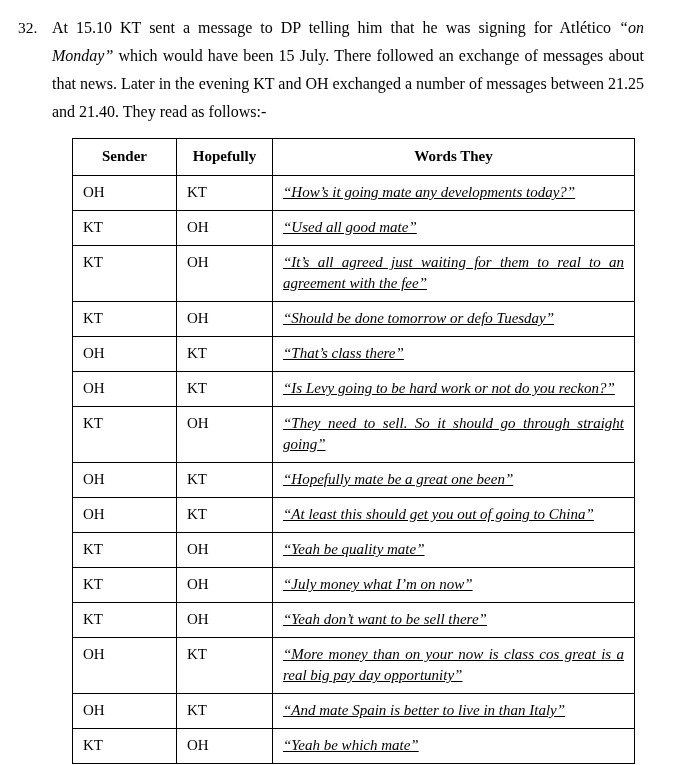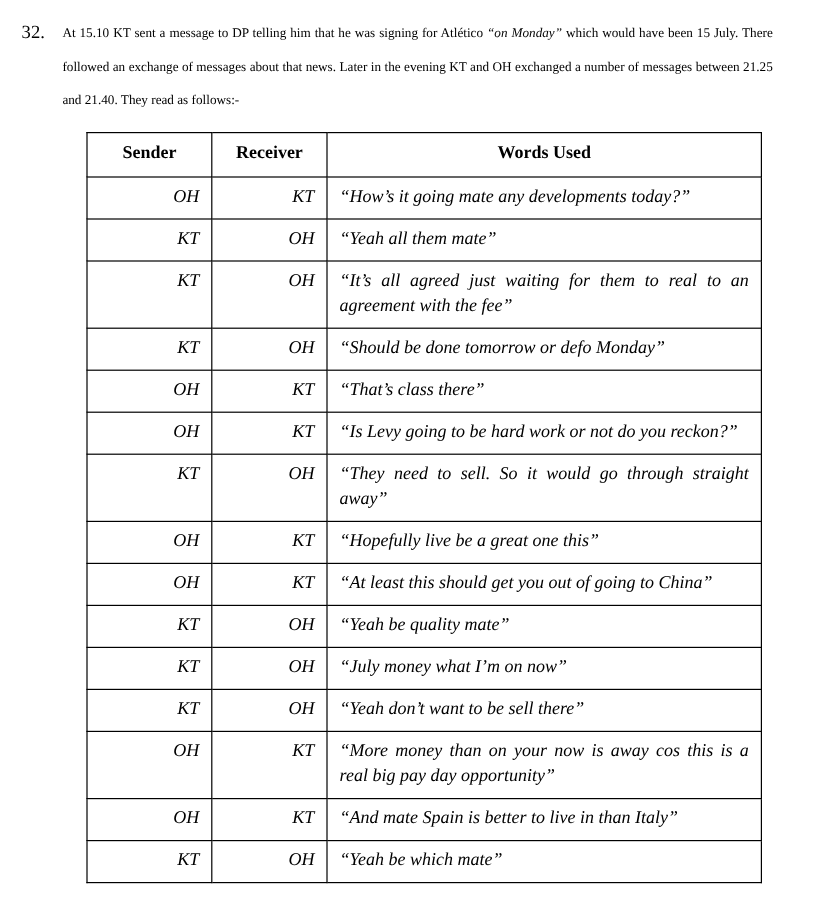--- a/index.html
+++ b/index.html
@@ -27,21 +27,21 @@
   }
   .para-num {
     width: 34px;
     flex: 0 0 34px;
     font-size: 15.5px;
     line-height: 28px;
     text-align: left;
   }
   .para-text {
     flex: 1 1 auto;
-    font-size: 11px;
+    font-size: 16px;
     line-height: 28px;
     text-align: justify;
     text-justify: inter-word;
     padding-right: 6px;
   }
   .para-text i {
     font-style: italic;
   }
   .table-wrap {
     margin-top: 12px;
@@ -65,27 +65,27 @@
   table.msgs th {
     text-align: center;
     font-weight: bold;
     padding-top: 7px;
     padding-bottom: 8px;
   }
   col.c-sender { width: 104px; }
   col.c-receiver { width: 96px; }
   col.c-words { width: 362px; }
   td.sender, td.receiver {
-    text-align: right;
-    font-style: italic;
+    text-align: left;
   }
   td.words {
     font-style: italic;
     text-align: justify;
     text-justify: inter-word;
+    text-decoration: underline;
   }
 </style>
 </head>
 <body>
 
 <div class="page">
 
   <div class="para-block">
     <div class="para-num">32.</div>
     <div class="para-text"><span>At 15.10 KT sent a message to DP telling him that he was signing for Atlético </span><i>“on Monday”</i><span> which would have been 15 July. There followed an exchange of messages about that news. Later in the evening KT and OH exchanged a number of messages between 21.25 and 21.40. They read as follows:-</span></div>
@@ -94,64 +94,64 @@
   <div class="table-wrap">
     <table class="msgs">
       <colgroup>
         <col class="c-sender">
         <col class="c-receiver">
         <col class="c-words">
       </colgroup>
       <thead>
         <tr>
           <th>Sender</th>
-          <th>Receiver</th>
-          <th>Words Used</th>
+          <th>Hopefully</th>
+          <th>Words They</th>
         </tr>
       </thead>
       <tbody>
           <tr>
             <td class="sender">OH</td>
             <td class="receiver">KT</td>
             <td class="words">“How’s it going mate any developments today?”</td>
           </tr>
           <tr>
             <td class="sender">KT</td>
             <td class="receiver">OH</td>
-            <td class="words">“Yeah all them mate”</td>
+            <td class="words">“Used all good mate”</td>
           </tr>
           <tr>
             <td class="sender">KT</td>
             <td class="receiver">OH</td>
             <td class="words">“It’s all agreed just waiting for them to real to an agreement with the fee”</td>
           </tr>
           <tr>
             <td class="sender">KT</td>
             <td class="receiver">OH</td>
-            <td class="words">“Should be done tomorrow or defo Monday”</td>
+            <td class="words">“Should be done tomorrow or defo Tuesday”</td>
           </tr>
           <tr>
             <td class="sender">OH</td>
             <td class="receiver">KT</td>
             <td class="words">“That’s class there”</td>
           </tr>
           <tr>
             <td class="sender">OH</td>
             <td class="receiver">KT</td>
             <td class="words">“Is Levy going to be hard work or not do you reckon?”</td>
           </tr>
           <tr>
             <td class="sender">KT</td>
             <td class="receiver">OH</td>
-            <td class="words">“They need to sell. So it would go through straight away”</td>
+            <td class="words">“They need to sell. So it should go through straight going”</td>
           </tr>
           <tr>
             <td class="sender">OH</td>
             <td class="receiver">KT</td>
-            <td class="words">“Hopefully live be a great one this”</td>
+            <td class="words">“Hopefully mate be a great one been”</td>
           </tr>
           <tr>
             <td class="sender">OH</td>
             <td class="receiver">KT</td>
             <td class="words">“At least this should get you out of going to China”</td>
           </tr>
           <tr>
             <td class="sender">KT</td>
             <td class="receiver">OH</td>
             <td class="words">“Yeah be quality mate”</td>
@@ -162,21 +162,21 @@
             <td class="words">“July money what I’m on now”</td>
           </tr>
           <tr>
             <td class="sender">KT</td>
             <td class="receiver">OH</td>
             <td class="words">“Yeah don’t want to be sell there”</td>
           </tr>
           <tr>
             <td class="sender">OH</td>
             <td class="receiver">KT</td>
-            <td class="words">“More money than on your now is away cos this is a real big pay day opportunity”</td>
+            <td class="words">“More money than on your now is class cos great is a real big pay day opportunity”</td>
           </tr>
           <tr>
             <td class="sender">OH</td>
             <td class="receiver">KT</td>
             <td class="words">“And mate Spain is better to live in than Italy”</td>
           </tr>
           <tr>
             <td class="sender">KT</td>
             <td class="receiver">OH</td>
             <td class="words">“Yeah be which mate”</td>

